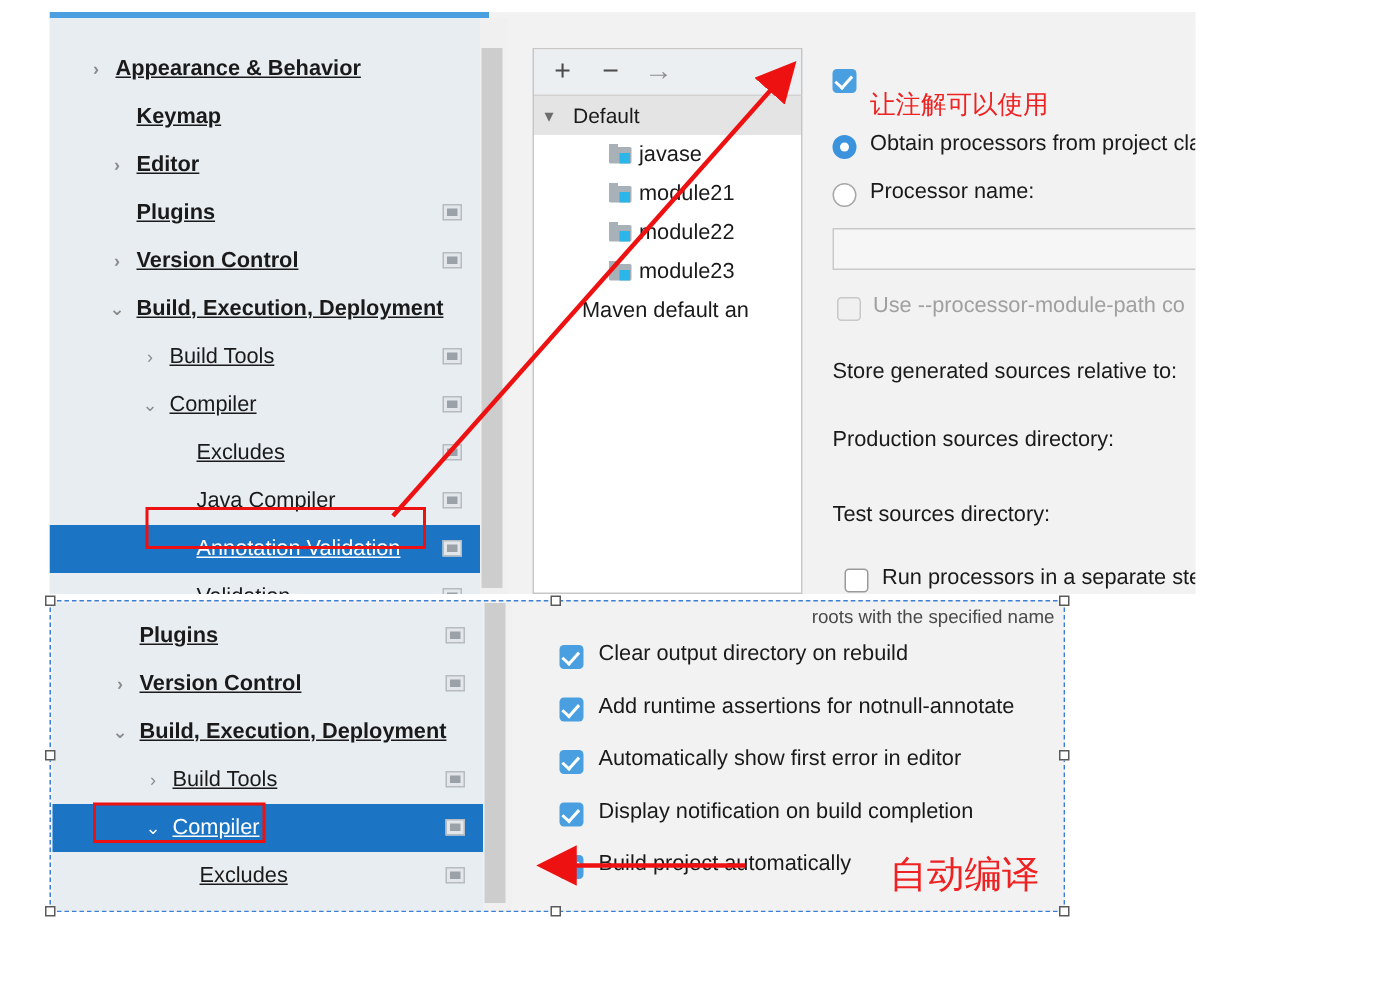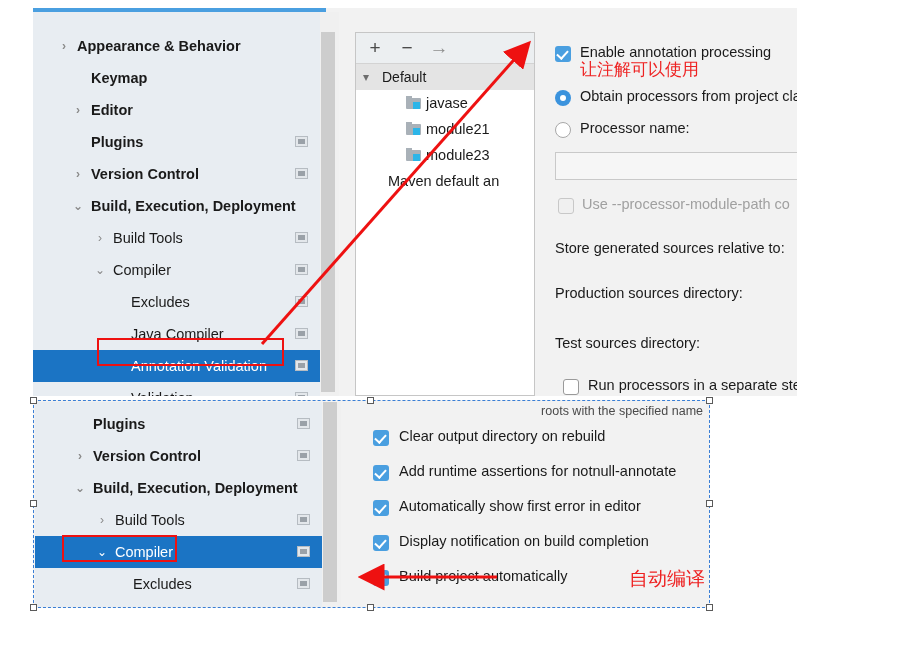--- a/index.html
+++ b/index.html
@@ -17,21 +17,21 @@
   #top-shot{left:33px;top:8px;width:764px;height:388px;background:#f2f2f2;}
   #top-shot .blue-top{position:absolute;left:0;top:0;width:293px;height:4px;background:#4a9fe0;}
 
   
   .sidebar{position:absolute;left:0;top:4px;width:287px;height:384px;background:#e8edf2;}
   .sb-row{position:relative;height:32px;line-height:32px;white-space:nowrap;font-size:14.5px;color:#1a1a1a;}
   .sb-row.bold{font-weight:bold;}
   .sb-row.sel{background:#1b74c4;color:#ffffff;}
   .sb-arrow{position:absolute;width:14px;text-align:center;color:#8a8a8a;font-size:12px;top:0;}
   .sb-row.sel .sb-arrow{color:#ffffff;}
-  .sb-label{position:absolute;}
+  .sb-label{position:absolute;text-decoration:underline;}
   .sb-badge{position:absolute;right:-24px;top:10px;width:13px;height:11px;
     border:1px solid #b6bcc2;background:#e3e7eb;box-sizing:border-box;}
   .sb-badge i{display:block;margin:2px 2px;width:7px;height:5px;background:#9aa1a8;}
 
   
   #top-shot .scroll-gutter{position:absolute;left:287px;top:4px;width:19px;height:384px;background:#f0f0f0;}
   #top-shot .scroll-thumb{position:absolute;left:288px;top:24px;width:14px;height:360px;background:#cdcdcd;}
   #top-shot .gap-col{position:absolute;left:306px;top:4px;width:12px;height:384px;background:#f2f2f2;}
 
   
@@ -187,31 +187,38 @@
             <span class="dot"></span>
           </span>
           <span class="t">module21</span>
         </div>
         <div class="mid-item">
           <span class="fico">
             <span class="tab"></span>
             <span class="body"></span>
             <span class="dot"></span>
           </span>
+          <span class="t">module22</span>
+        </div>
+        <div class="mid-item">
+          <span class="fico">
+            <span class="tab"></span>
+            <span class="body"></span>
+            <span class="dot"></span>
+          </span>
           <span class="t">module23</span>
         </div>
       </div>
     <div class="mid-plain">
       <span class="t">Maven default an</span>
     </div>
   </div>
 
   <div class="rightpanel">
     <div class="cbx on" style="left:19px;top:34px;"></div>
-    <div class="opt" style="left:44px;top:32px;">Enable annotation processing</div>
 
     <div class="rdo on" style="left:19px;top:78px;"></div>
     <div class="opt" style="left:44px;top:76px;">Obtain processors from project cla</div>
 
     <div class="rdo off" style="left:19px;top:110px;"></div>
     <div class="opt" style="left:44px;top:108px;">Processor name:</div>
 
     <div class="txtfield" style="left:19px;top:140px;width:250px;height:28px;"></div>
 
     <div class="cbx dis" style="left:22px;top:186px;"></div>
@@ -303,13 +310,13 @@
     </marker>
   </defs>
   <line x1="262" y1="344" x2="528" y2="44" stroke="#ee1111" stroke-width="3" marker-end="url(#ah)"></line>
   <line x1="497" y1="577" x2="362" y2="577" stroke="#ee1111" stroke-width="3" marker-end="url(#ah)"></line>
 </svg>
 
 <div class="redbox" style="left:97px;top:338px;width:187px;height:28px;"></div>
 <div class="redbox" style="left:62px;top:535px;width:115px;height:27px;"></div>
 
 <div class="cn" style="left:580px;top:58px;">让注解可以使用</div>
-<div class="cn" style="left:593px;top:566px;font-size:19px;margin-left:36px;">自动编译</div>
+<div class="cn" style="left:593px;top:566px;font-size:25px;">自动编译</div>
 
 </body></html>

